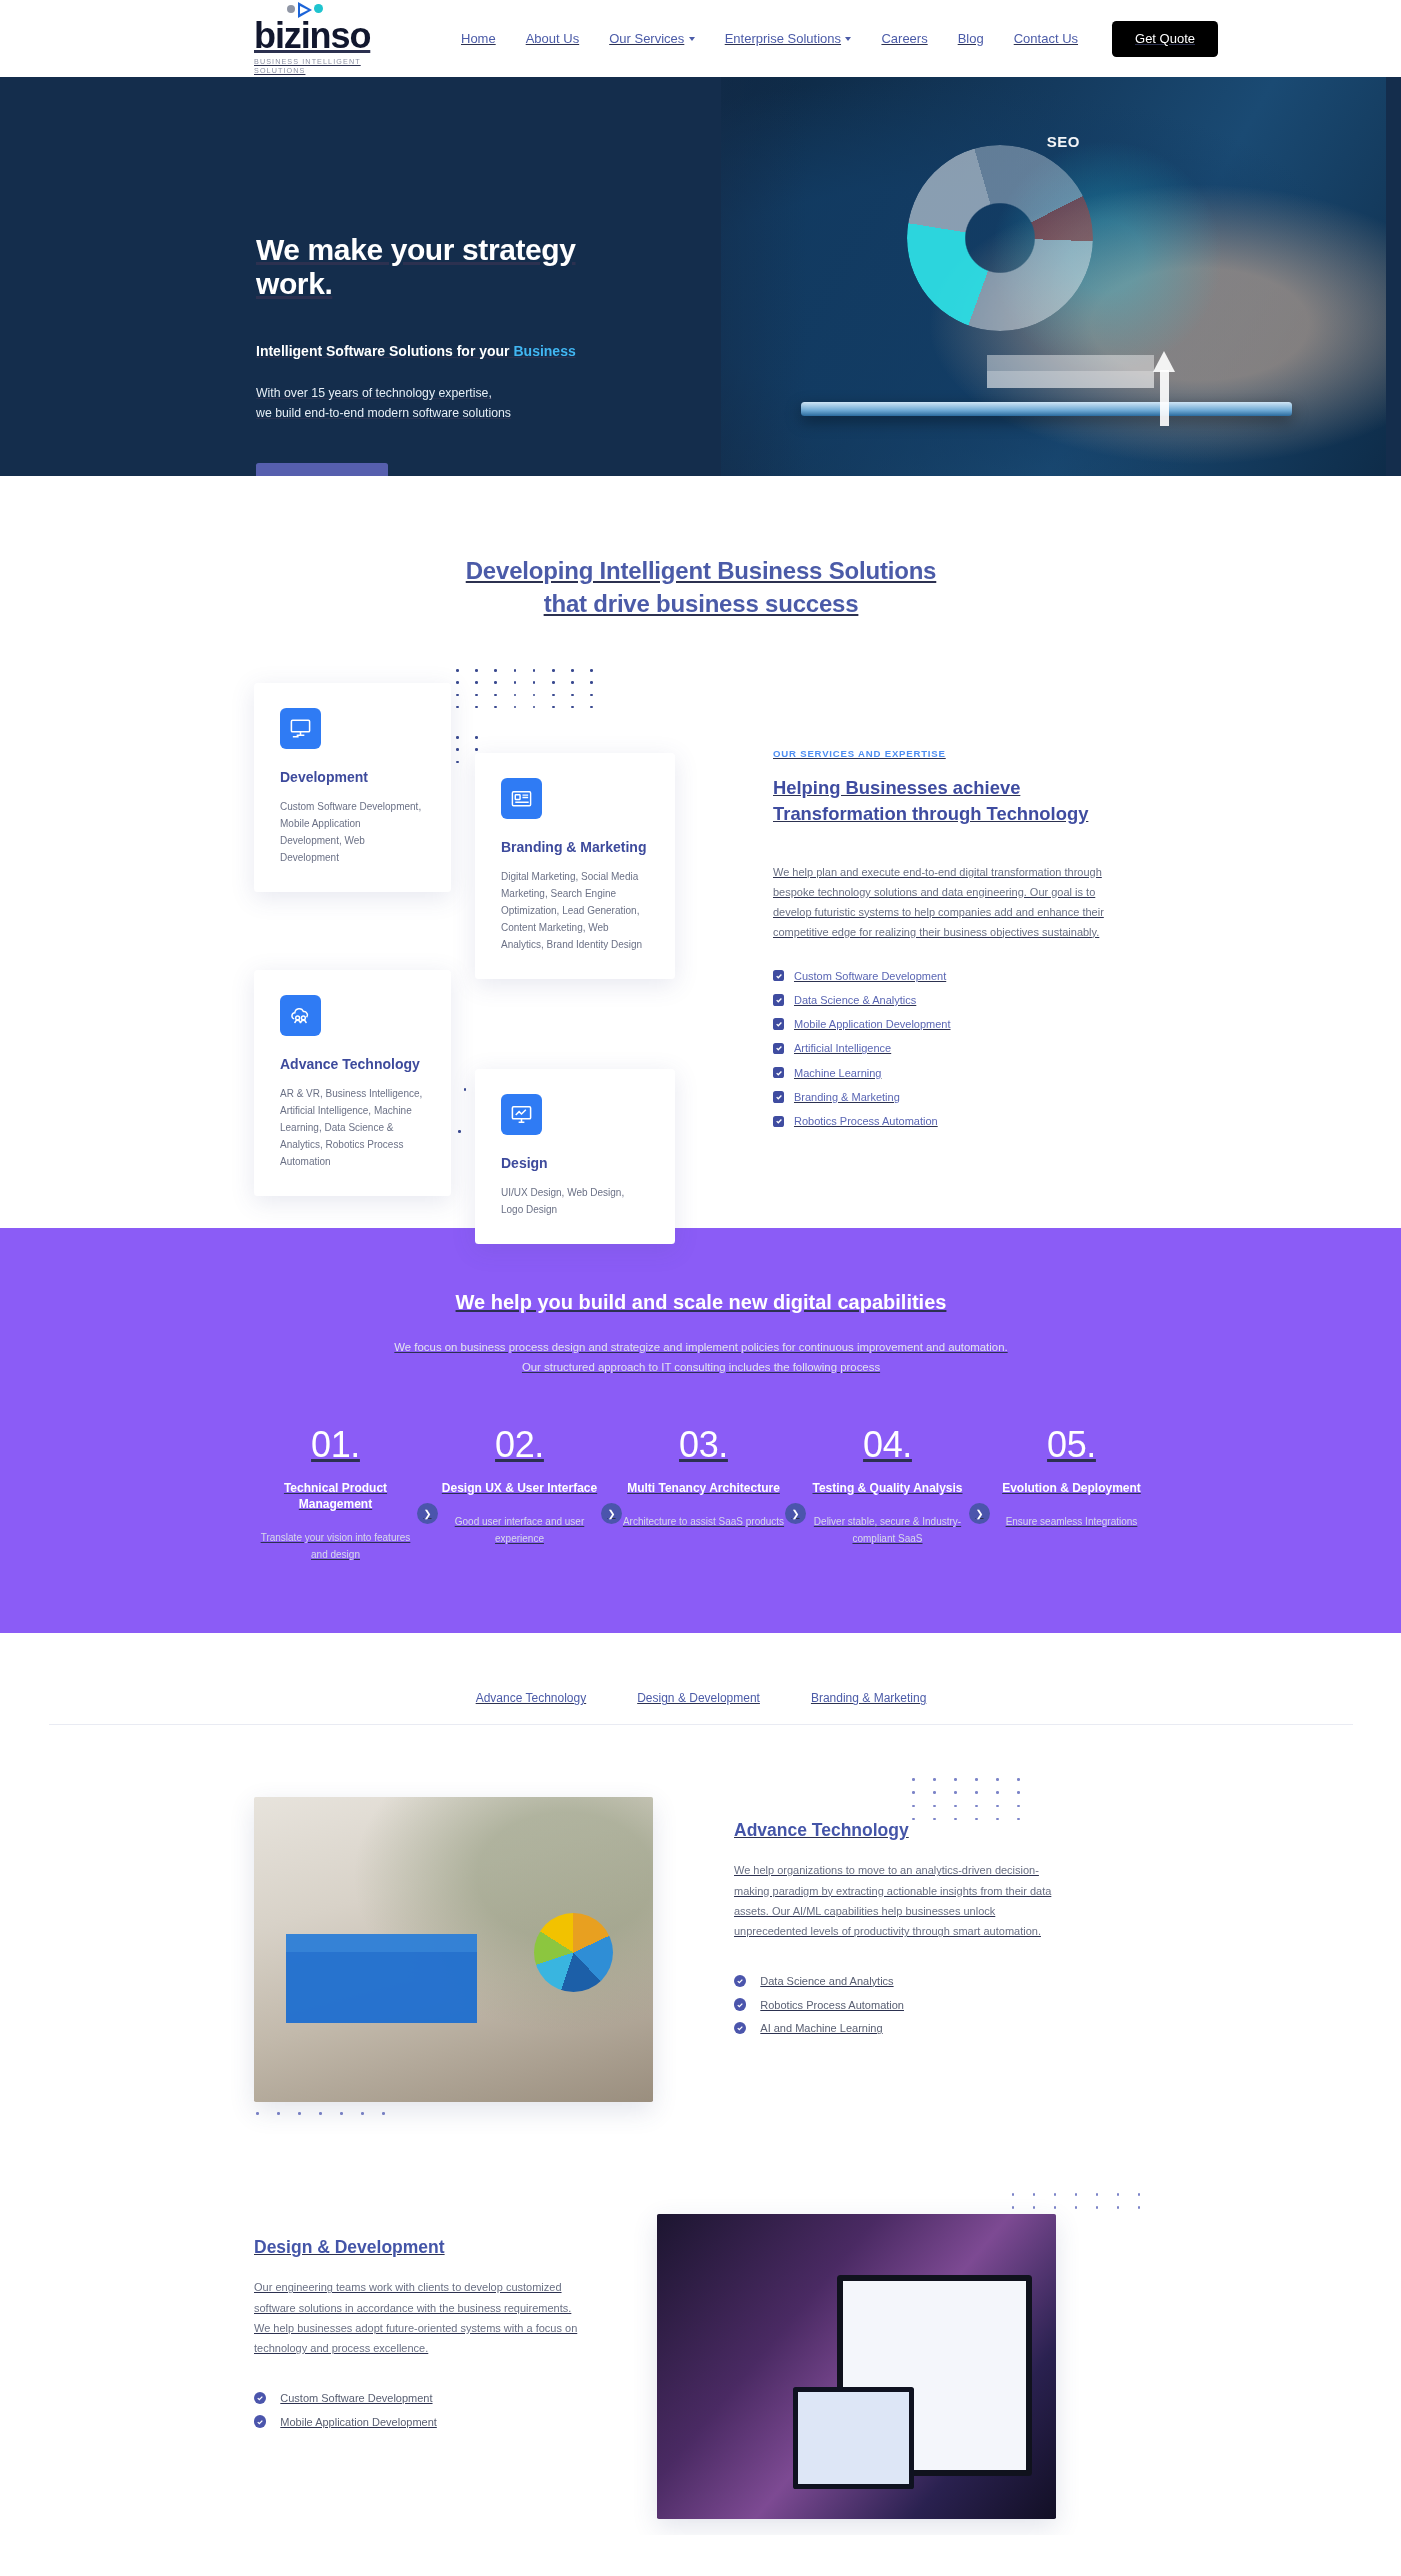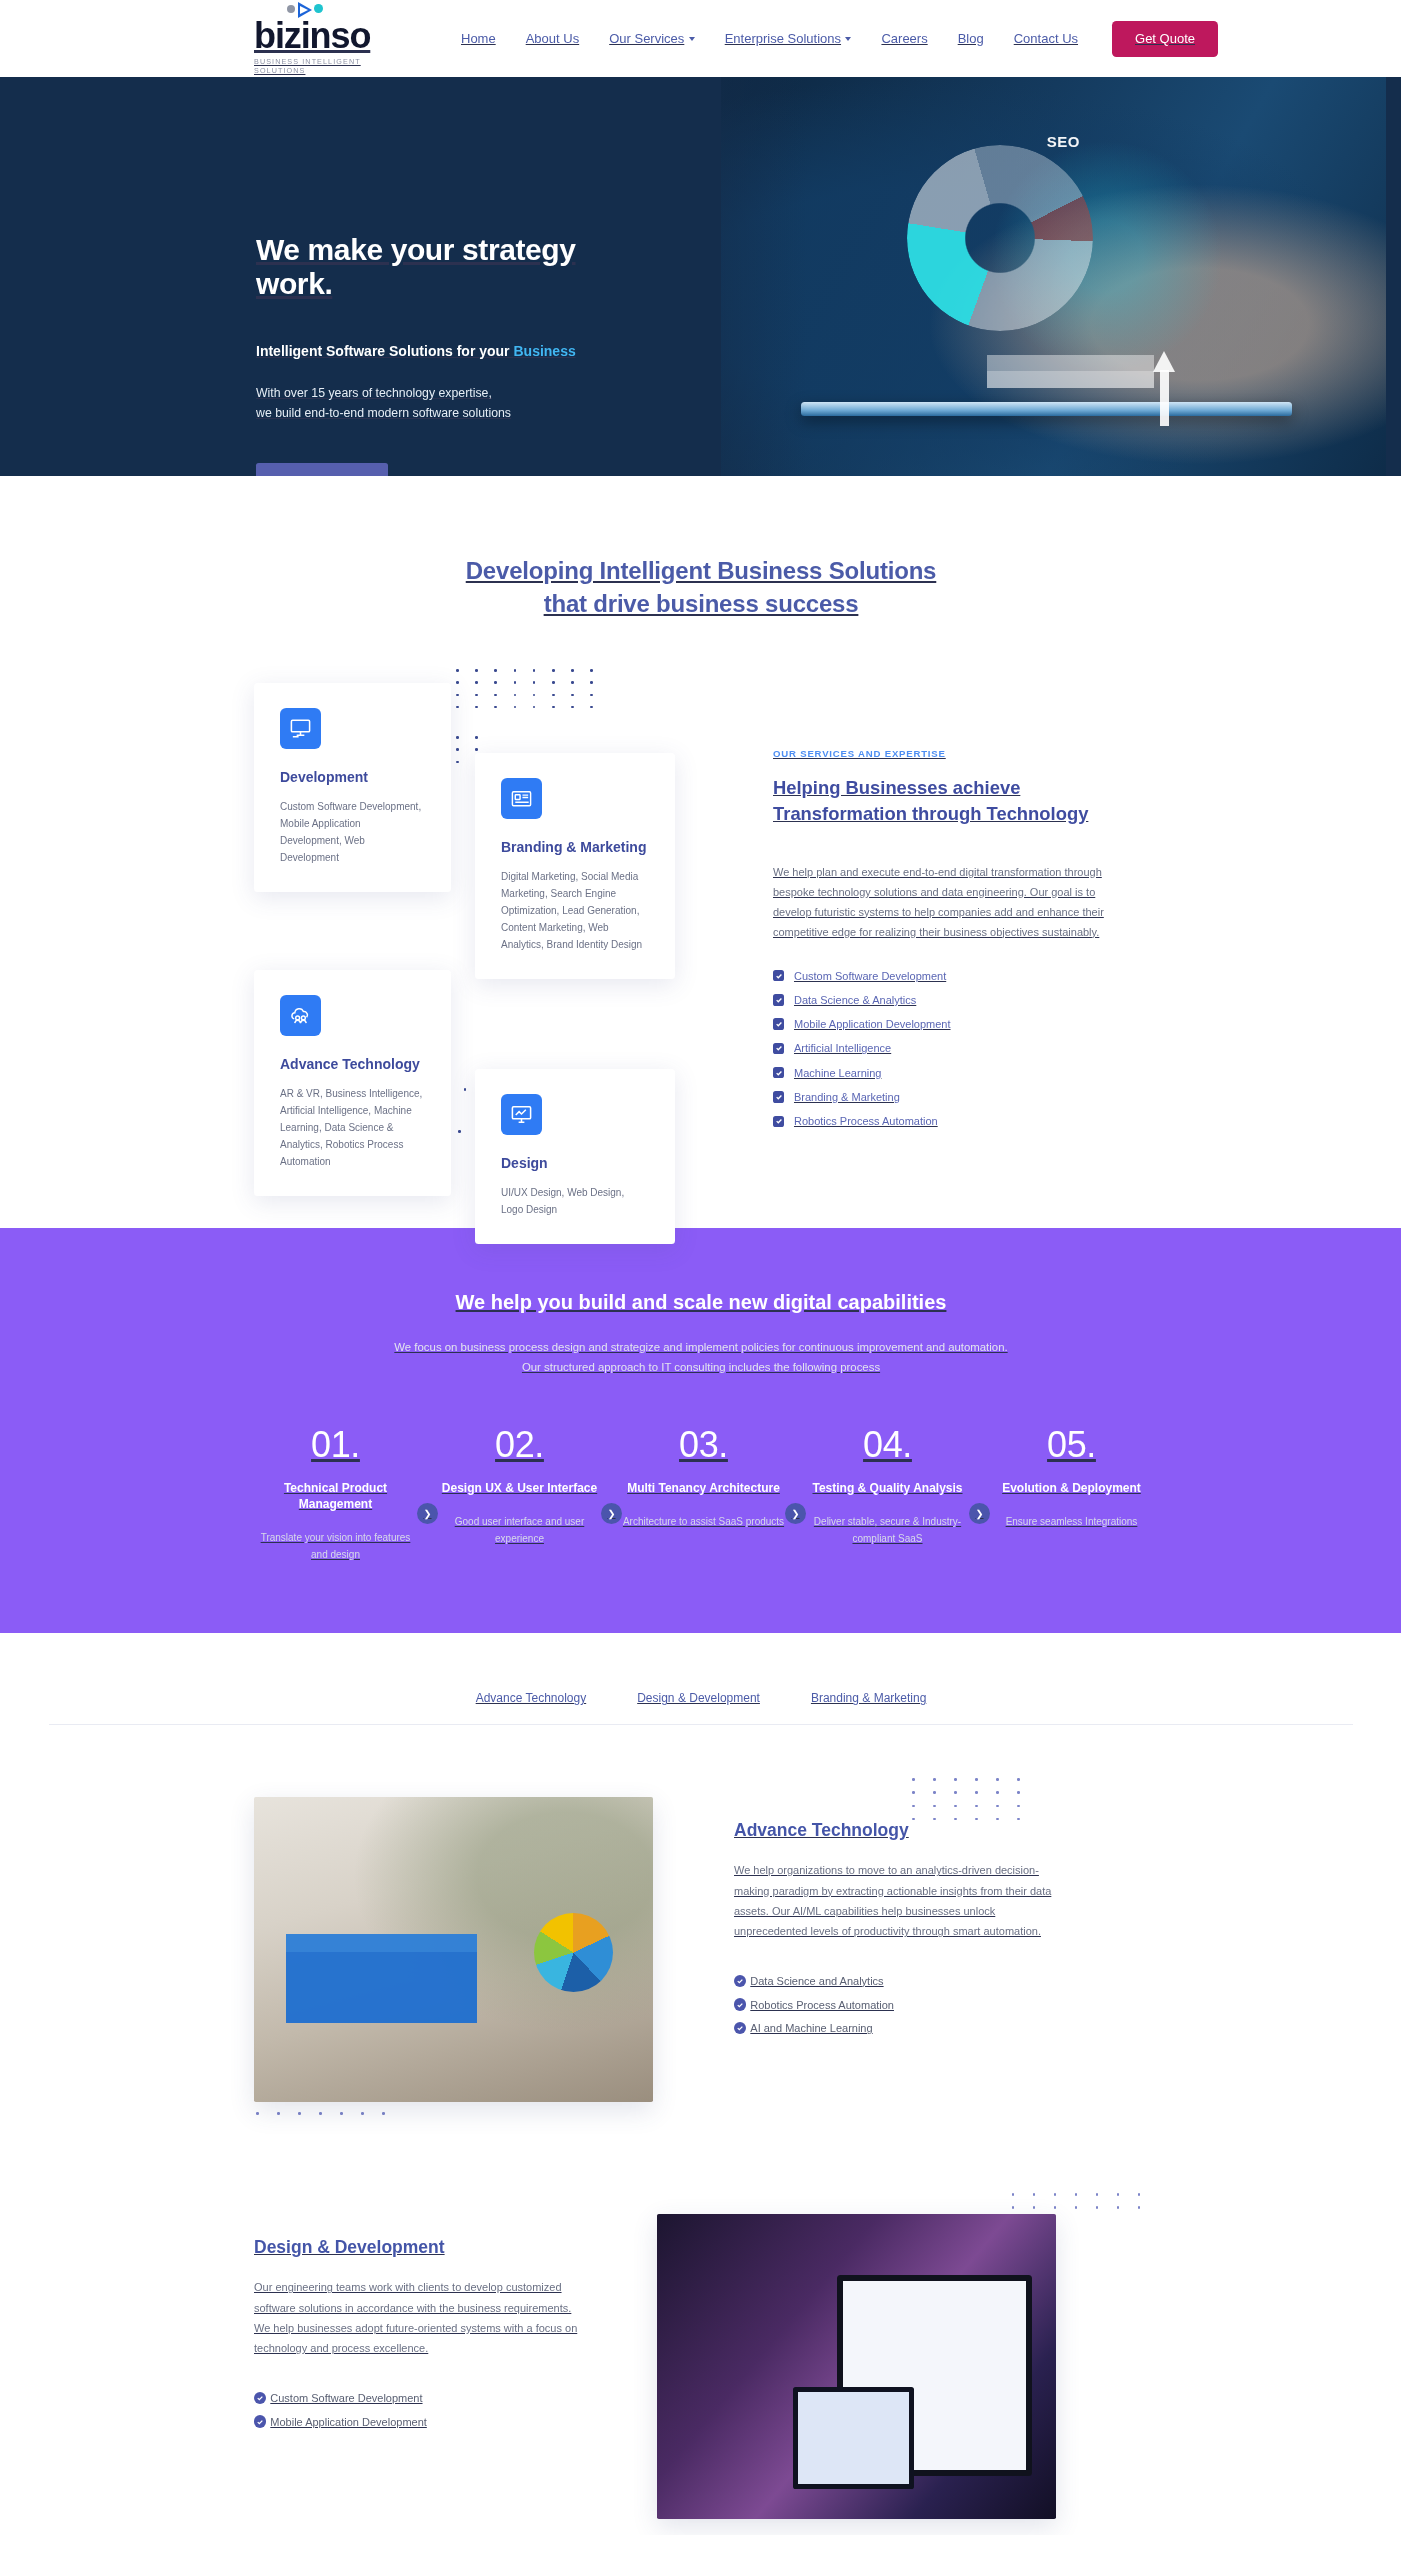--- a/index.html
+++ b/index.html
@@ -50,21 +50,21 @@
 
   .main-nav { display: flex; align-items: center; gap: 0; margin-left: 39px; }
   .nav-item {
     font-size: 13px; color: #4b5ba8; padding: 0 15px; cursor: pointer;
     white-space: nowrap; display: flex; align-items: center; gap: 4.4px;
   }
   .caret { display: inline-block; width: 0; height: 0;
     border-left: 3.5px solid transparent; border-right: 3.5px solid transparent;
     border-top: 4.4px solid #4b5ba8; position: relative; top: 0.9px; }
   .btn-quote {
-    margin-left: 19px; background: #be185d; color: #fff; border: none;
+    margin-left: 19px; background: #000000; color: #fff; border: none;
     font-family: inherit; font-size: 13px; padding: 10.5px 23px;
     border-radius: 4.4px; cursor: pointer; white-space: nowrap;
   }
 
   
   .hero { position: relative; height: 399px; background: #142d4c; overflow: hidden; }
   .hero-photo {
     position: absolute; right: 16px; top: 0; width: 665px; height: 399px;
     background:
       radial-gradient(circle at 58% 45%, rgba(40,205,230,.30) 0 8%, rgba(40,205,230,0) 26%),
@@ -238,21 +238,21 @@
   .fd-1 { top: -19px; left: 912px; grid-template-columns: repeat(6, 10.5px); }
   .fd-2 { bottom: -12.3px; left: 256px;  grid-template-columns: repeat(7, 10.5px); }
   .fd-3 { top: -21px; right: 254px; grid-template-columns: repeat(7, 10.5px); }
 
   .feat-text { padding-top: 23px; width: 326px; }
   .feature.f1 .feat-text { margin-left: 81px; }
   .feature.f2 .feat-text { margin-right: 77px; order: -1; }
   .feat-h { font-size: 17.5px; font-weight: 700; color: #4455a8; }
   .feat-p { margin-top: 19px; font-size: 11px; line-height: 1.85; color: #6a7084; }
   .feat-list { margin-top: 33px; list-style: none; }
-  .feat-list li { display: flex; align-items: center; gap: 4px; margin-bottom: 11.4px; }
+  .feat-list li { display: flex; align-items: center; gap: 14px; margin-bottom: 11.4px; }
   .chk-rd { width: 12.3px; height: 12.3px; border-radius: 50%; background: #4b55ac; flex: none;
             display: flex; align-items: center; justify-content: center; }
   .chk-rd svg { width: 8px; height: 8px; }
   .feat-list span { font-size: 11px; color: #5a6073; }
   .tail { height: 16px; }
 </style>
 </head>
 <body>
 
 <div class="page">

